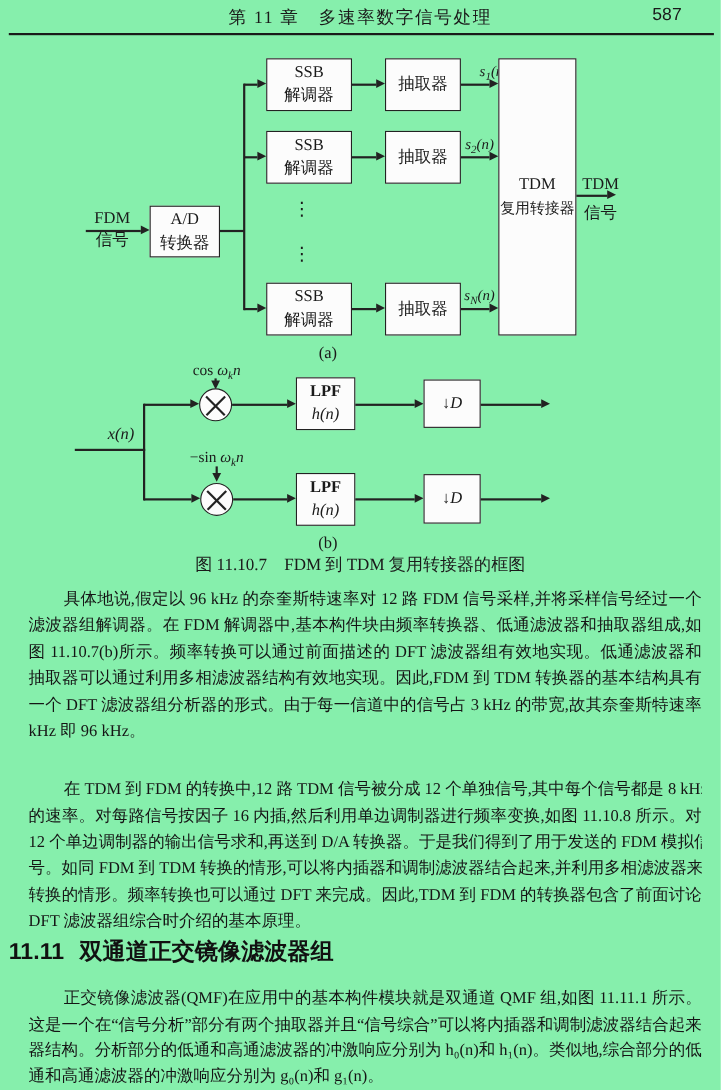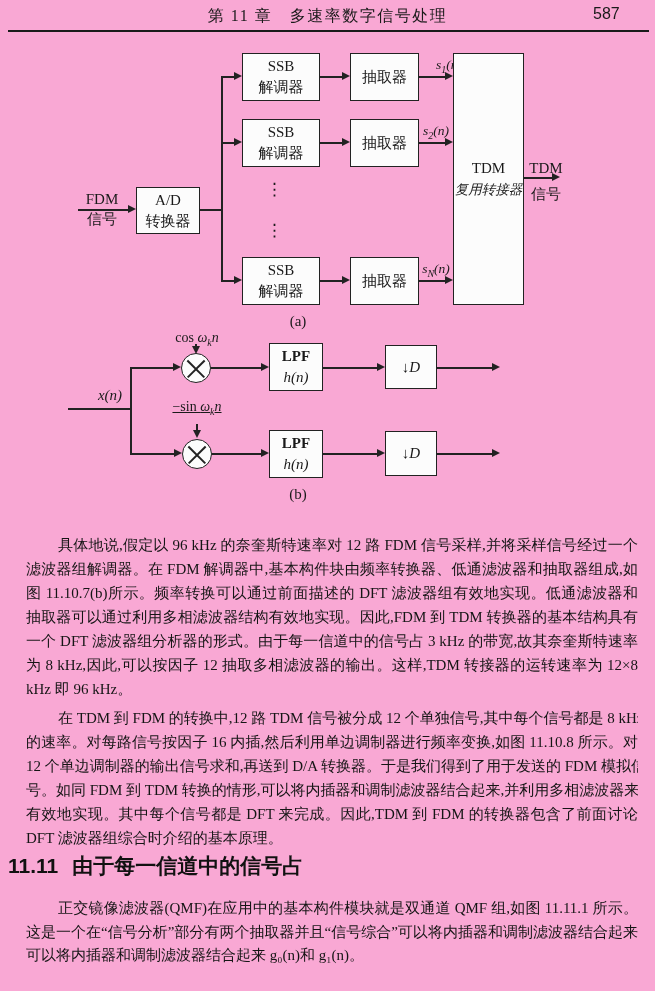--- a/index.html
+++ b/index.html
@@ -1,16 +1,16 @@
 <!DOCTYPE html>
 <html><head>
 <meta charset="utf-8">
 <style>
   html,body{margin:0;padding:0;}
-  #page{position:relative;width:655px;height:991px;background:#f9a8d4;overflow:hidden;
+  #page{position:relative;width:655px;height:991px;background:#86efac;overflow:hidden;
         font-family:"Liberation Serif","DejaVu Serif",serif;color:#1a1a1a;}
   .abs{position:absolute;}
   
   #chapter{left:0;right:0;top:6px;text-align:center;font-size:16px;letter-spacing:1.5px;}
   #pageno{left:593px;top:5px;font-size:16px;font-family:"Liberation Sans","DejaVu Sans",sans-serif;}
   #rule{left:8px;top:30px;width:641px;height:2px;background:#1a1a1a;}
   
   .hline{position:absolute;height:1.5px;background:#222;}
   .vline{position:absolute;width:1.5px;background:#222;}
   .arr-r{position:absolute;width:0;height:0;border-left:8px solid #222;
@@ -111,21 +111,21 @@
   <div class="hline" style="left:419px;top:142px;width:26px;"></div>
   <div class="arr-r" style="left:445px;top:138px;"></div>
   <div class="slabel" style="left:419px;top:123px;"><span>s</span><sub>2</sub><span>(n)</span></div>
 
   <div class="hline" style="left:419px;top:280px;width:26px;"></div>
   <div class="arr-r" style="left:445px;top:276px;"></div>
   <div class="slabel" style="left:419px;top:261px;"><span>s</span><sub>N</sub><span>(n)</span></div>
 
   <div class="box" style="left:453px;top:53px;width:71px;height:252px;line-height:22px;">
     <div>TDM</div>
-    <div style="font-size:13.5px;font-style:italic;">复用转接器</div>
+    <div style="font-size:13.5px;">复用转接器</div>
   </div>
   <div class="hline" style="left:524px;top:177px;width:28px;"></div>
   <div class="arr-r" style="left:552px;top:173px;"></div>
   <div class="lbl" style="left:527px;top:158px;width:38px;">TDM</div>
   <div class="lbl" style="left:527px;top:184px;width:38px;">信号</div>
 
   <div class="lbl" style="left:283px;top:311px;width:30px;">(a)</div>
 
   <div class="lbl math" style="left:90px;top:385px;width:40px;"><span>x</span><span>(n)</span></div>
   <div class="hline" style="left:68px;top:408px;width:64px;"></div>
@@ -144,21 +144,21 @@
     <div class="math"><span>h</span><span>(n)</span></div>
   </div>
   <div class="hline" style="left:323px;top:367px;width:54px;"></div>
   <div class="arr-r" style="left:377px;top:363px;"></div>
   <div class="box" style="left:385px;top:345px;width:52px;height:44px;">
     <div><span>↓</span><i>D</i></div>
   </div>
   <div class="hline" style="left:437px;top:367px;width:55px;"></div>
   <div class="arr-r" style="left:492px;top:363px;"></div>
 
-  <div class="lbl" style="left:155px;top:397px;width:84px;font-size:14px;text-decoration:underline;"><span>−sin </span><i>ω</i><sub><i>k</i></sub><i>n</i></div>
+  <div class="lbl" style="left:155px;top:407px;width:84px;font-size:14px;"><span>−sin </span><i>ω</i><sub><i>k</i></sub><i>n</i></div>
   <div class="vline" style="left:196px;top:424px;height:7px;"></div>
   <div class="arr-d" style="left:193px;top:430px;"></div>
   <div class="hline" style="left:131px;top:453px;width:43px;"></div>
   <div class="arr-r" style="left:174px;top:449px;"></div>
   <div class="mult" style="left:182px;top:439px;"></div>
   <div class="hline" style="left:212px;top:453px;width:49px;"></div>
   <div class="arr-r" style="left:261px;top:449px;"></div>
   <div class="box" style="left:269px;top:430px;width:54px;height:48px;">
     <div style="font-weight:bold;">LPF</div>
     <div class="math"><span>h</span><span>(n)</span></div>
@@ -166,43 +166,44 @@
   <div class="hline" style="left:323px;top:453px;width:54px;"></div>
   <div class="arr-r" style="left:377px;top:449px;"></div>
   <div class="box" style="left:385px;top:431px;width:52px;height:45px;">
     <div><span>↓</span><i>D</i></div>
   </div>
   <div class="hline" style="left:437px;top:453px;width:55px;"></div>
   <div class="arr-r" style="left:492px;top:449px;"></div>
 
   <div class="lbl" style="left:283px;top:484px;width:30px;">(b)</div>
 
+  <div class="abs" id="caption">图 11.10.7　FDM 到 TDM 复用转接器的框图</div>
 
   <div class="textblock" style="top:533px;">
       <div class="tline tline-first">具体地说,假定以 96 kHz 的奈奎斯特速率对 12 路 FDM 信号采样,并将采样信号经过一个</div>
       <div class="tline">滤波器组解调器。在 FDM 解调器中,基本构件块由频率转换器、低通滤波器和抽取器组成,如</div>
       <div class="tline">图 11.10.7(b)所示。频率转换可以通过前面描述的 DFT 滤波器组有效地实现。低通滤波器和</div>
       <div class="tline">抽取器可以通过利用多相滤波器结构有效地实现。因此,FDM 到 TDM 转换器的基本结构具有</div>
       <div class="tline">一个 DFT 滤波器组分析器的形式。由于每一信道中的信号占 3 kHz 的带宽,故其奈奎斯特速率</div>
-      <div class="tline">为 8 kHz,因此,可以按因子 12 抽取多相滤波器的输出。这样,TDM 转接器的运转速率为 12×8</div>
       <div class="tline tline-last">kHz 即 96 kHz。</div>
     </div>
   <div class="textblock" style="top:706px;">
       <div class="tline tline-first">在 TDM 到 FDM 的转换中,12 路 TDM 信号被分成 12 个单独信号,其中每个信号都是 8 kHz</div>
       <div class="tline">的速率。对每路信号按因子 16 内插,然后利用单边调制器进行频率变换,如图 11.10.8 所示。对</div>
       <div class="tline">12 个单边调制器的输出信号求和,再送到 D/A 转换器。于是我们得到了用于发送的 FDM 模拟信</div>
       <div class="tline">号。如同 FDM 到 TDM 转换的情形,可以将内插器和调制滤波器结合起来,并利用多相滤波器来</div>
-      <div class="tline">有效地实现。其中每个信号都是 DFT 来完成。因此,TDM 到 FDM 的转换器包含了前面讨论</div>
+      <div class="tline">转换的情形。频率转换也可以通过 DFT 来完成。因此,TDM 到 FDM 的转换器包含了前面讨论</div>
       <div class="tline tline-last">DFT 滤波器组综合时介绍的基本原理。</div>
     </div>
 
   <div id="heading">
     <span>11.11</span>
-    <span>由于每一信道中的信号占</span>
+    <span>双通道正交镜像滤波器组</span>
   </div>
 
   <div class="textblock" style="top:897px;line-height:23.5px;">
       <div class="tline tline-first">正交镜像滤波器(QMF)在应用中的基本构件模块就是双通道 QMF 组,如图 11.11.1 所示。</div>
       <div class="tline">这是一个在“信号分析”部分有两个抽取器并且“信号综合”可以将内插器和调制滤波器结合起来</div>
-      <div class="tline tline-last">可以将内插器和调制滤波器结合起来 g₀(n)和 g₁(n)。</div>
+      <div class="tline">器结构。分析部分的低通和高通滤波器的冲激响应分别为 h₀(n)和 h₁(n)。类似地,综合部分的低</div>
+      <div class="tline tline-last">通和高通滤波器的冲激响应分别为 g₀(n)和 g₁(n)。</div>
     </div>
 
 </div>
 
 </body></html>

